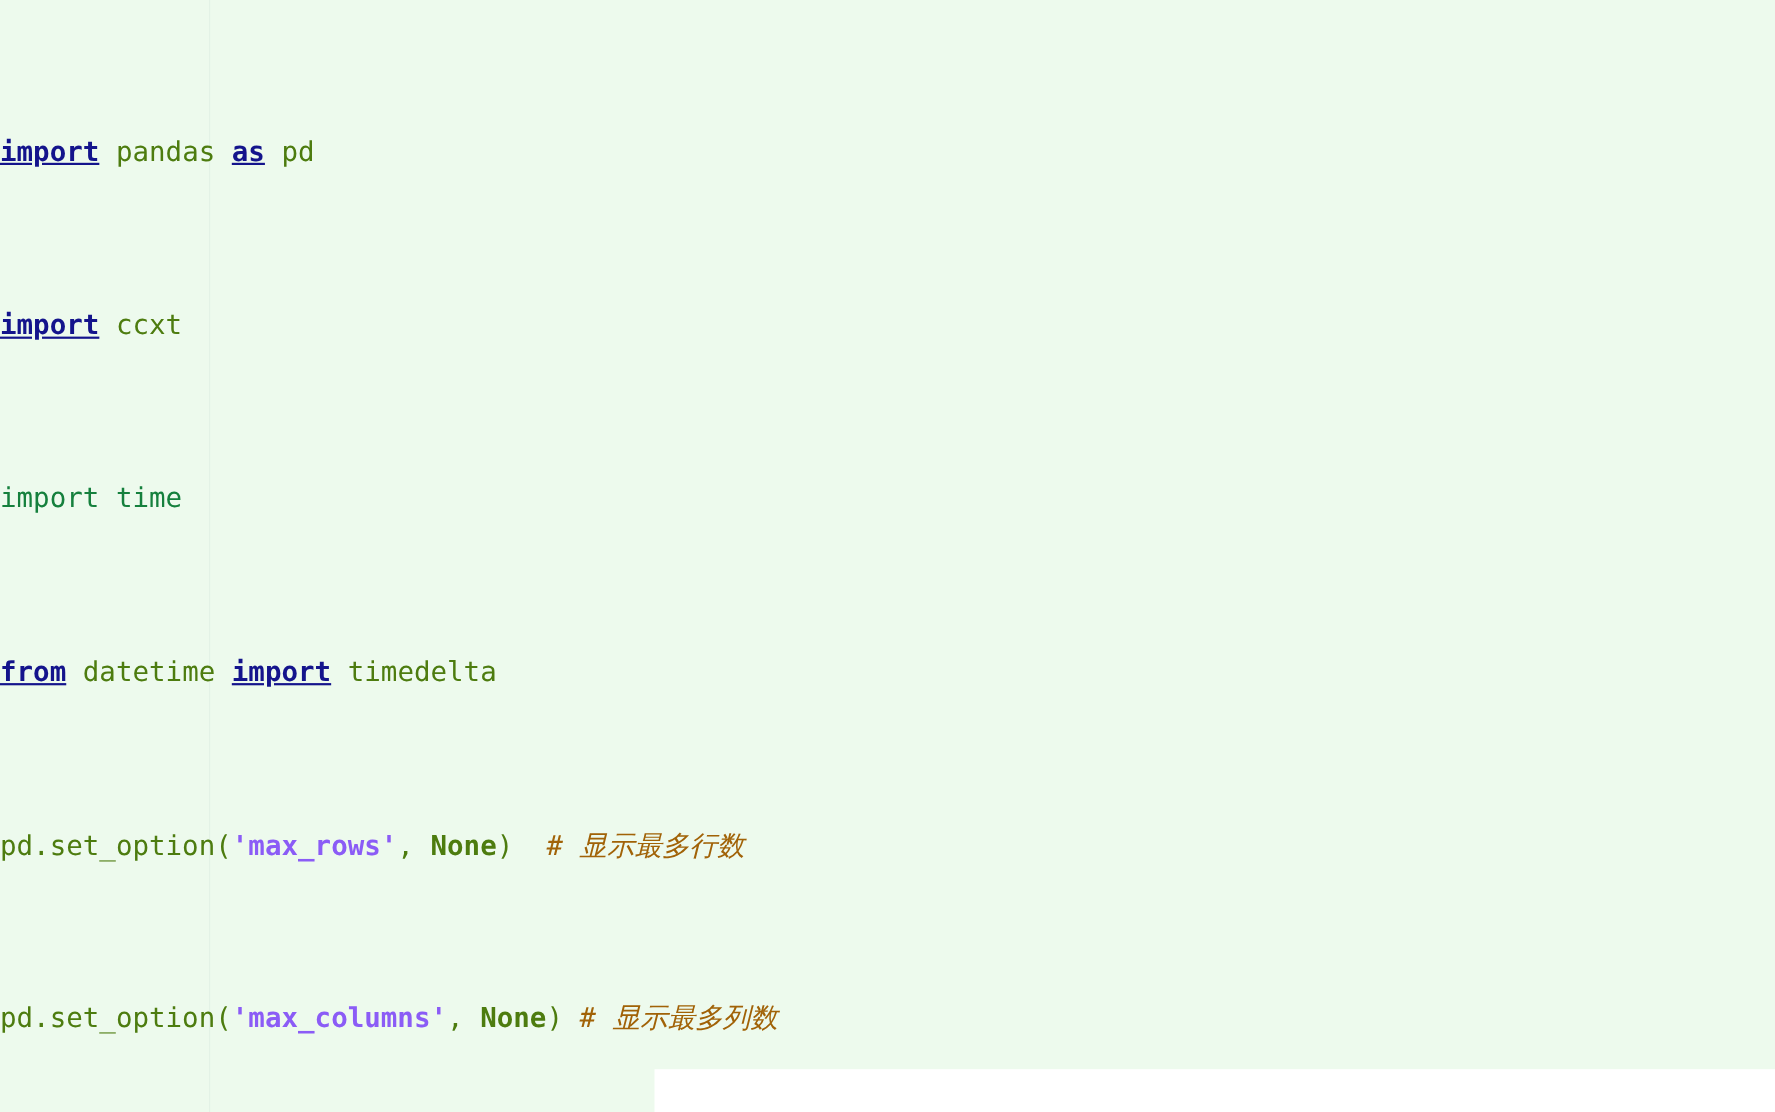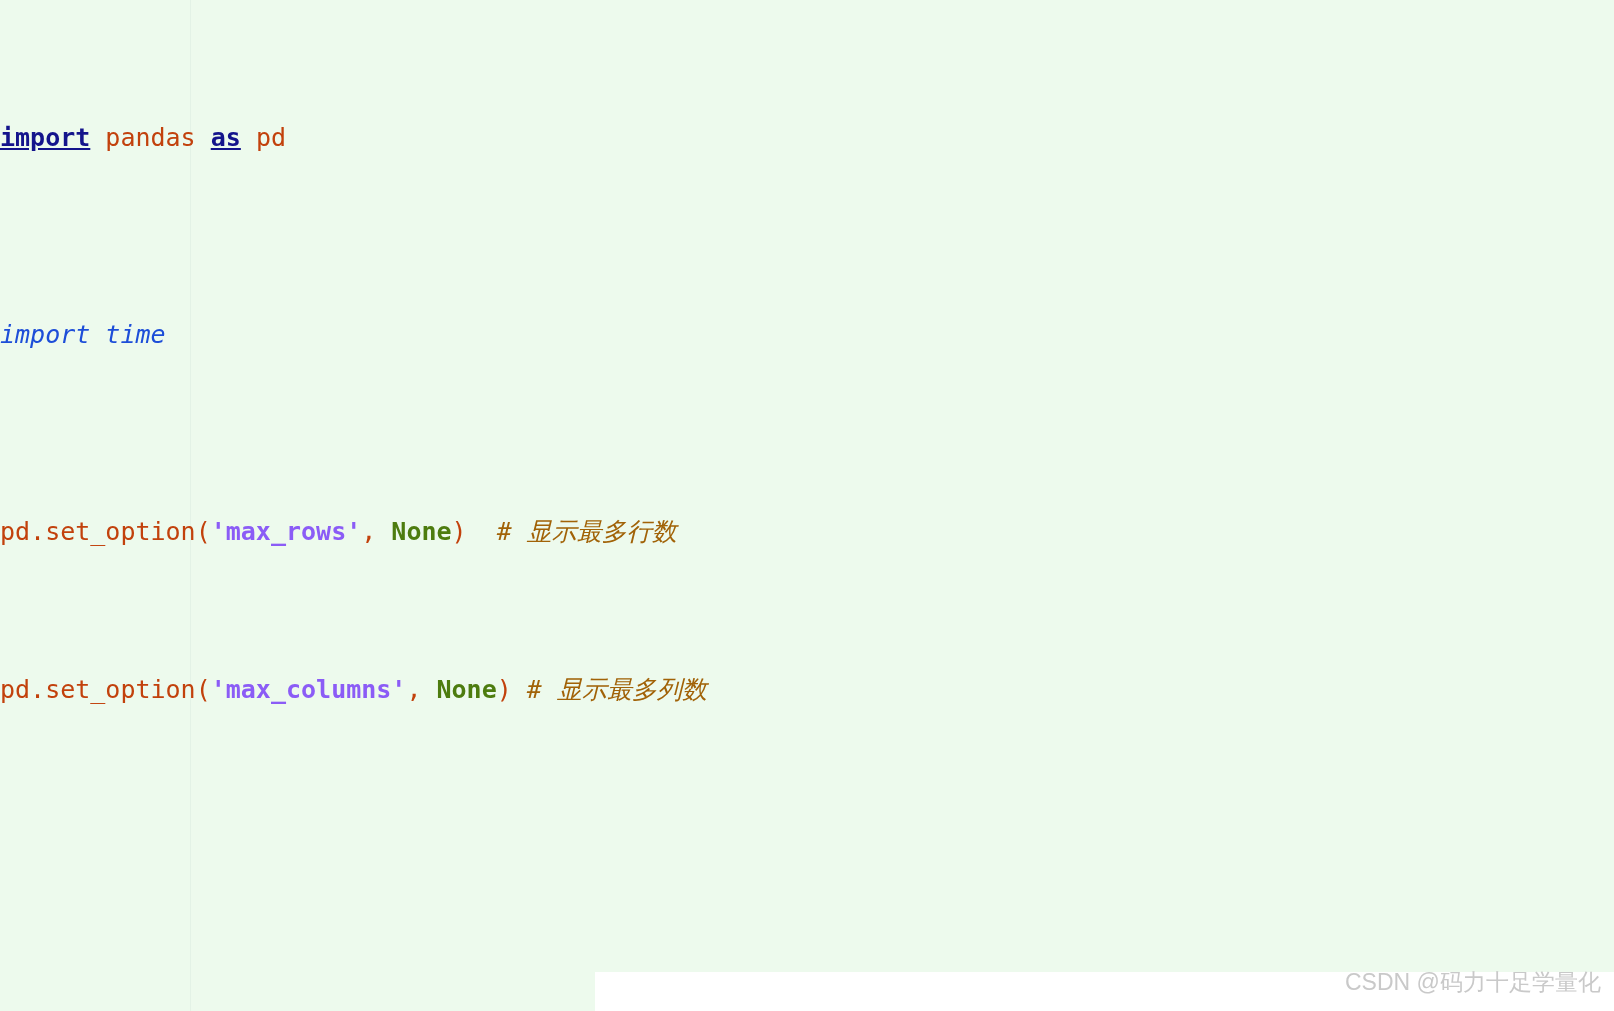--- a/index.html
+++ b/index.html
@@ -37,22 +37,22 @@
     letter-spacing:0px;
     color:#1f1f1f;
   }
   .line{height:39.4px;white-space:pre;}
 
   
   .kw      {color:#14148c;font-weight:bold;text-decoration:underline;}
   .const   {color:#4d7c0f;font-weight:bold;}
   .str     {color:#8b5cf6;font-weight:bold;}
   .cmt     {color:#a16207;font-style:italic;}
-  .dim     {color:#1d4ed8;font-style:italic;}
-  .pl      {color:#c2410c;text-align:right;}
+  .dim     {color:#15803d;}
+  .pl      {color:#4d7c0f;text-align:right;}
   .watermark{
     position:absolute;
     left:1345px;top:967px;
     font-family:"Liberation Sans","DejaVu Sans",sans-serif;
     font-size:23px;
     color:#c9c9c9;
     z-index:5;
     white-space:pre;
   }
 </style>
@@ -61,23 +61,25 @@
 
 <div id="editor">
 
   <div class="guide"></div>
   <div class="plate"></div>
 
   <div class="code">
 
     <div class="line"><span class="kw">import</span><span class="pl"> pandas </span><span class="kw">as</span><span class="pl"> pd</span></div>
 
+    <div class="line"><span class="kw">import</span><span class="pl"> ccxt</span></div>
 
     <div class="line"><span class="dim">import time</span></div>
 
+    <div class="line"><span class="kw">from</span><span class="pl"> datetime </span><span class="kw">import</span><span class="pl"> timedelta</span></div>
 
     <div class="line"><span class="pl">pd.set_option(</span><span class="str">'max_rows'</span><span class="pl">, </span><span class="const">None</span><span class="pl">)</span><span class="cmt">  # 显示最多行数</span></div>
 
     <div class="line"><span class="pl">pd.set_option(</span><span class="str">'max_columns'</span><span class="pl">, </span><span class="const">None</span><span class="pl">)</span><span class="cmt"> # 显示最多列数</span></div>
 
     
 
     
 
     
@@ -109,14 +111,13 @@
     
 
     
 
     
 
     
 
   </div>
 
-  <div class="watermark">CSDN @码力十足学量化</div>
 </div>
 
 </body></html>

